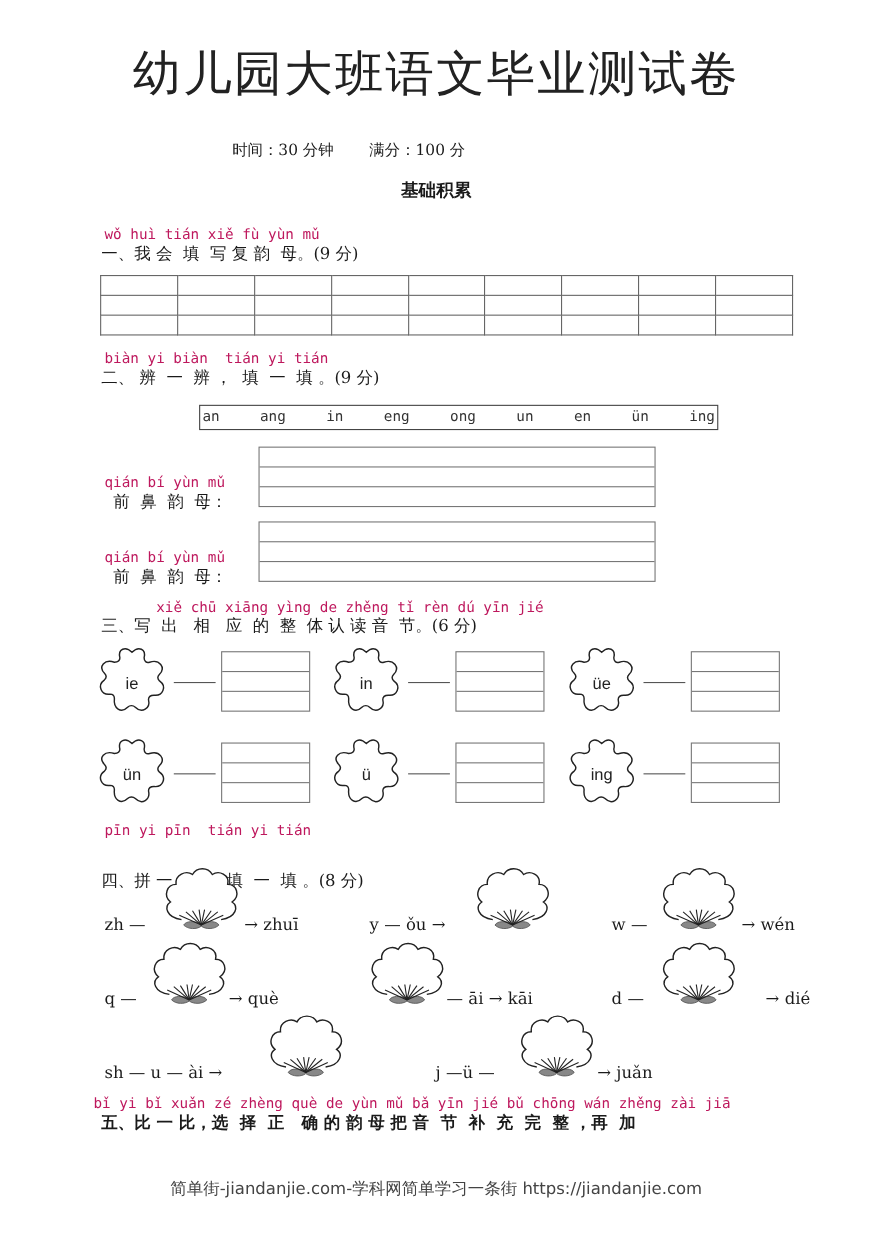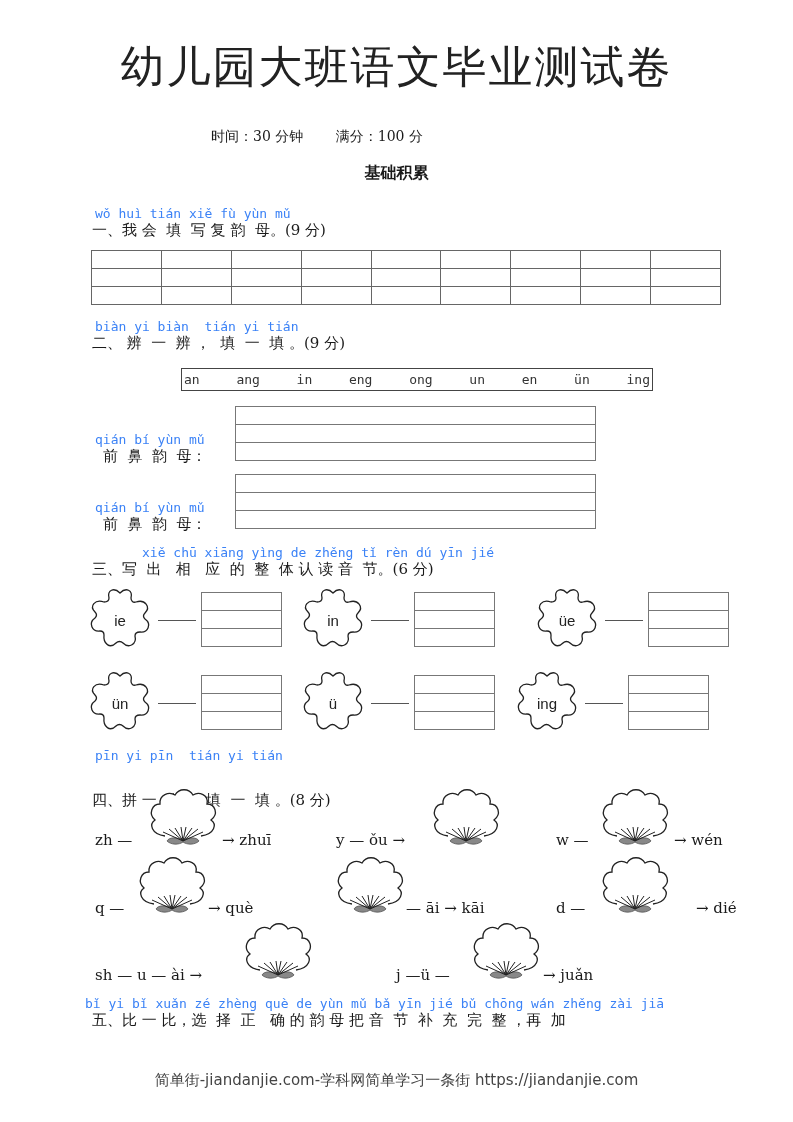--- a/index.html
+++ b/index.html
@@ -4,21 +4,21 @@
 <style>
   html, body { margin:0; padding:0; }
   body { width:793px; height:1122px; background:#ffffff; position:relative; overflow:hidden;
          font-family:"DejaVu Serif", "Liberation Serif", serif; color:#1a1a1a; }
   .abs { position:absolute; }
   .title { left:0; width:793px; top:38px; text-align:center; font-size:44px; letter-spacing:2px;
            font-family:"DejaVu Sans", "Liberation Sans", sans-serif; font-weight:normal; color:#222; }
   .meta { left:0; width:634px; top:128px; text-align:center; font-size:14px; }
   .meta span { margin:0 14px; }
   .subtitle { left:0; width:793px; top:163px; text-align:center; font-size:16px; font-weight:bold; }
-  .pinyin { font-family:"DejaVu Sans Mono", "Liberation Mono", monospace; font-size:13px; white-space:pre; color:#3b82f6; }
+  .pinyin { font-family:"DejaVu Sans Mono", "Liberation Mono", monospace; font-size:13px; white-space:pre; color:#be185d; }
   .qline { font-size:15px; white-space:pre;margin-left:32px; }
   .grid { border-collapse:collapse; }
   .grid td { border:1px solid #666; padding:0; }
   .finals-box { border:1px solid #444; display:flex; justify-content:space-between; align-items:center;
                 padding:0 2px; font-family:"DejaVu Sans Mono", "Liberation Mono", monospace; font-size:13px; color:#333; }
   .lined-box { border:1px solid #777; box-sizing:border-box; }
   .lined-box div { border-bottom:1px solid #777; box-sizing:border-box; }
   .lined-box div:last-child { border-bottom:none; }
   .label-block { text-align:left; }
   .label-block .cn { font-size:15px; white-space:pre; letter-spacing:0; }
@@ -148,21 +148,21 @@
         <div style="height:17px"></div>
       </div></div>
     <div class="abs" style="left: 298px; top: 587px;"><svg class="flower" width="70" height="66">
         <use href="#flower-shape"></use>
         <text class="flower-text" x="35" y="39" text-anchor="middle">in</text>
       </svg><div class="abs connector" style="left:73px; top:33px; width:38px;"></div><div class="abs lined-box" style="left:116px; top:5px; width:81px; height:55px;">
         <div style="height:18px"></div>
         <div style="height:18px"></div>
         <div style="height:17px"></div>
       </div></div>
-    <div class="abs" style="left: 532px; top: 587px;"><svg class="flower" width="70" height="66">
+    <div class="abs" style="left: 512px; top: 587px;"><svg class="flower" width="70" height="66">
         <use href="#flower-shape"></use>
         <text class="flower-text" x="35" y="39" text-anchor="middle">üe</text>
       </svg><div class="abs connector" style="left:73px; top:33px; width:38px;"></div><div class="abs lined-box" style="left:116px; top:5px; width:81px; height:55px;">
         <div style="height:18px"></div>
         <div style="height:18px"></div>
         <div style="height:17px"></div>
       </div></div>
     <div class="abs" style="left: 85px; top: 670px;"><svg class="flower" width="70" height="66">
         <use href="#flower-shape"></use>
         <text class="flower-text" x="35" y="39" text-anchor="middle">ün</text>
@@ -231,15 +231,15 @@
     <use href="#shell-shape"></use>
   </svg>
 
 <div class="abs shell-row-text" style="left:396px; top:966px;">j —ü —</div>
 <svg class="abs" style="left:466px; top:920px;" width="80" height="66">
     <use href="#shell-shape"></use>
   </svg>
 <div class="abs shell-row-text" style="left:543px; top:966px;">→ juǎn</div>
 
 <div class="abs pinyin" style="left:85px; top:996px;">bǐ yi bǐ xuǎn zé zhèng què de yùn mǔ bǎ yīn jié bǔ chōng wán zhěng zài jiā</div>
-<div class="abs qline" style="left:60px; top:1011px;">五、比 一 比，选  择  正   确 的 韵 母 把 音  节  补  充  完  整 ，再  加</div>
+<div class="abs qline" style="left:60px; top:1011px;font-weight:bold;">五、比 一 比，选  择  正   确 的 韵 母 把 音  节  补  充  完  整 ，再  加</div>
 
 <div class="abs footer">简单街-jiandanjie.com-学科网简单学习一条街 https://jiandanjie.com</div>
 
 </body></html>

